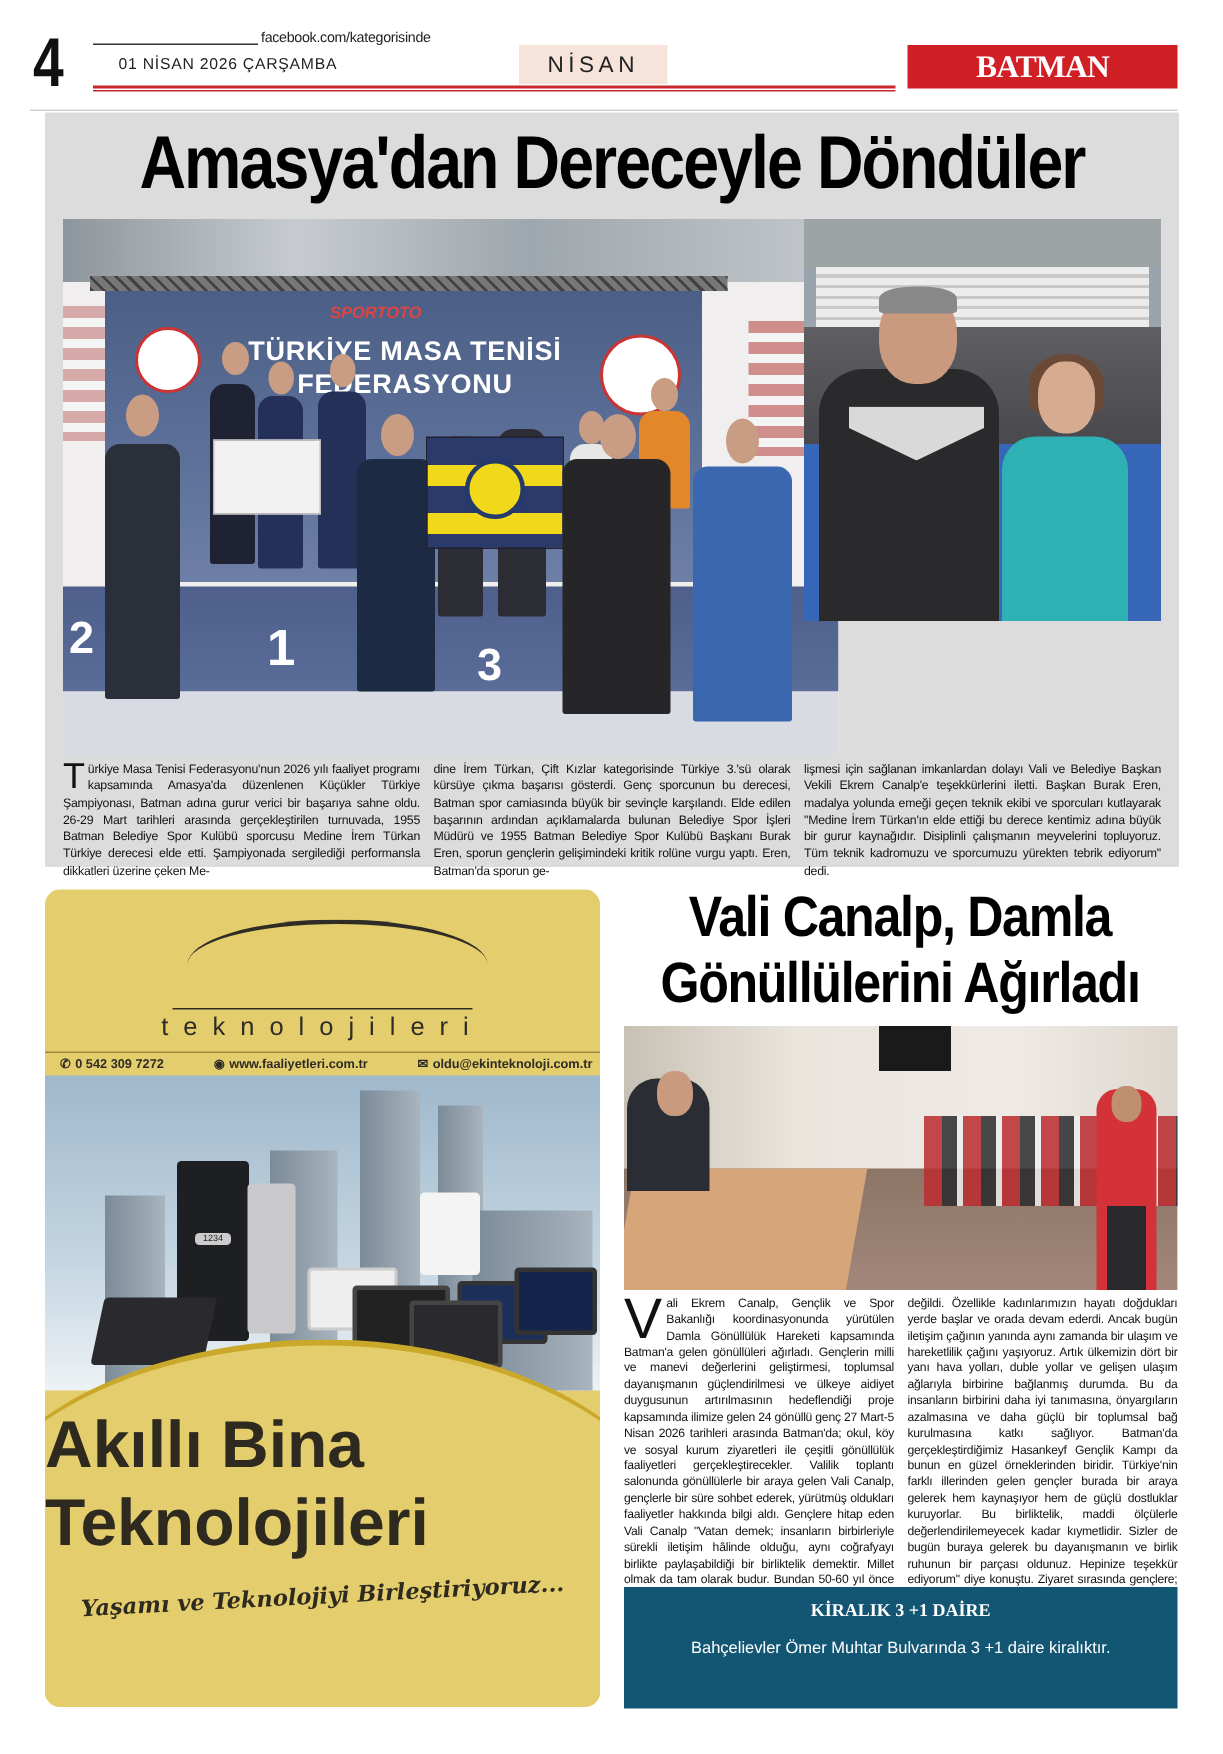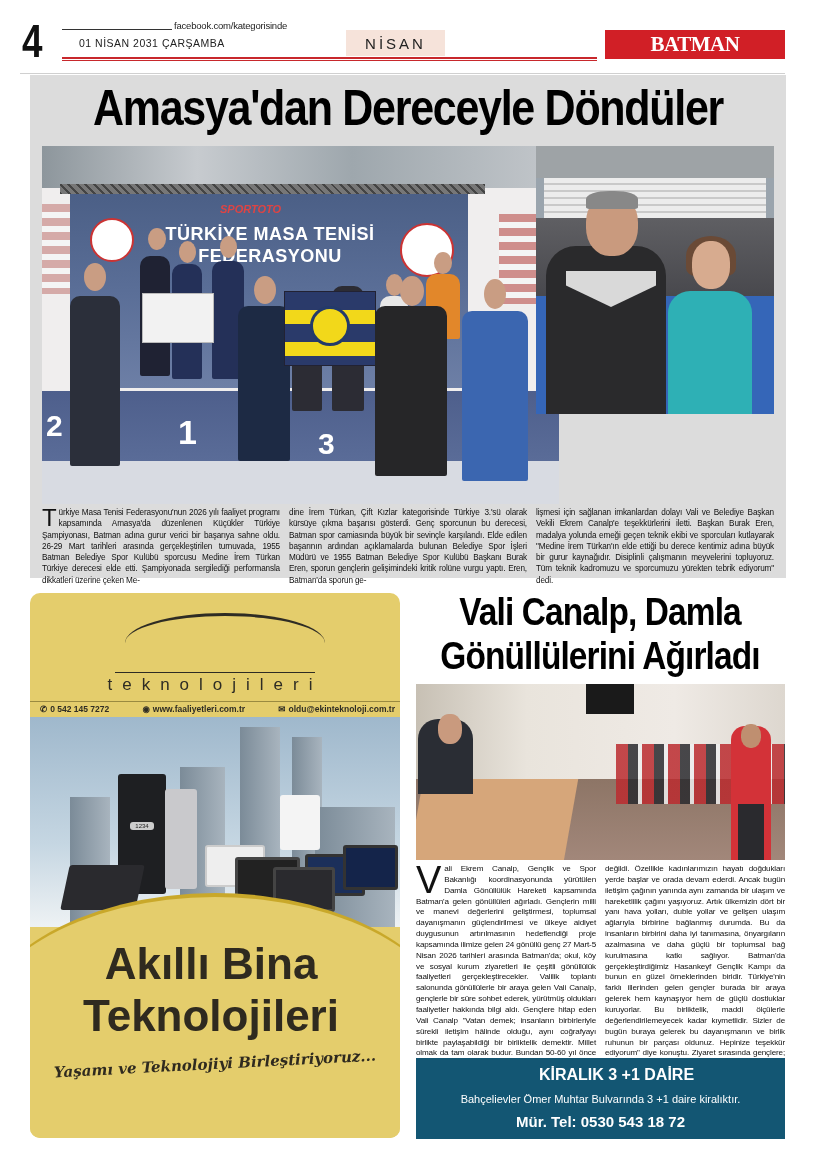--- a/index.html
+++ b/index.html
@@ -72,21 +72,21 @@
     .ad-swoosh { position: absolute; left: 95px; top: 20px; width: 200px; height: 60px; border-top: 3px solid #2e2c24; border-radius: 50% 50% 0 0; }
     .ad-sub { position: absolute; left: 0; top: 82px; width: 370px; text-align: center; font-size: 17px; letter-spacing: 10px; color: #2e2c24; }
     .ad-sub-line { position: absolute; left: 85px; top: 79px; width: 200px; height: 1px; background: #2e2c24; }
     .ad-contact-line { position: absolute; left: 0; top: 108px; width: 370px; height: 1px; background: #9a8a40; }
     .ad-contact { position: absolute; left: 10px; top: 111px; width: 355px; display: flex; justify-content: space-between; font-size: 8.5px; font-weight: 700; color: #2e2c24; }
     .ad-contact span.ic { margin-right: 3px; }
     .ad-city { position: absolute; left: 0; top: 124px; width: 370px; height: 210px; background: linear-gradient(180deg,#9fb8cc 0%,#c5d6e2 60%,#eef2f4 100%); }
     .bldg { position: absolute; bottom: 0; background: linear-gradient(90deg,#7b8b98,#a8b4be); }
     .dev { position: absolute; border-radius: 3px; }
     .ad-curve { position: absolute; left: -60px; top: 300px; width: 490px; height: 300px; background: #e4cd6c; border-radius: 50% 50% 0 0; border-top: 4px solid #c9a82a; }
-    .ad-headline { position: absolute; left: 0; top: 345px; width: 362px; text-align: center; font-size: 44px; font-weight: 700; line-height: 52px; color: #2f2a1f; }
+    .ad-headline { position: absolute; left: 0; top: 345px; width: 362px; font-size: 44px; font-weight: 700; line-height: 52px; color: #2f2a1f; }
     .ad-slogan { position: absolute; left: 0; top: 462px; width: 370px; text-align: center; font-family: "DejaVu Serif", serif; font-style: italic; font-weight: 700; font-size: 15px; color: #2f2a1f; transform: rotate(-3deg); }
 
     
     .vali-title { position: absolute; left: 410px; top: 590px; width: 380px; text-align: center; font-weight: 700; font-size: 38px; line-height: 44px; color: #000; letter-spacing: -1px; transform: scaleX(0.88); transform-origin: center; }
     .photo3 { left: 416px; top: 684px; width: 369px; height: 176px; background: #e4dedb; }
     .p3-wall { position: absolute; left: 0; top: 0; width: 100%; height: 95px; background: linear-gradient(90deg,#c7c0b4,#e9e4dc 30%,#efeae5 70%,#ddd7cf); }
     .p3-floor { position: absolute; left: 0; top: 95px; width: 100%; height: 81px; background: linear-gradient(180deg,#8d7566,#a2877a); }
     .p3-desk { position: absolute; left: 0; top: 95px; width: 155px; height: 82px; background: #d6a67a; transform: skewX(-10deg); transform-origin: left; }
     .p3-tv { position: absolute; left: 170px; top: 0; width: 48px; height: 30px; background: #1a1a1a; }
     .p3-vali { position: absolute; left: 2px; top: 35px; width: 55px; height: 75px; background: #2a2d34; border-radius: 20px 20px 0 0; }
@@ -96,32 +96,32 @@
     .p3-standing-legs { position: absolute; left: 322px; top: 120px; width: 26px; height: 56px; background: #2a2a2e; }
     .p3-standing-head { position: absolute; left: 325px; top: 40px; width: 20px; height: 24px; border-radius: 45%; background: #bf8f70; }
 
     .cols2 { position: absolute; left: 416px; top: 864px; width: 369px; height: 190px; }
     .col2 { position: absolute; top: 0; width: 180px; font-size: 8.1px; line-height: 10.85px; color: #111; text-align: justify; letter-spacing: -0.15px; }
     .col2.a { left: 0; } .col2.b { left: 189px; }
     .dropcap2 { float: left; font-size: 38px; line-height: 32px; margin-right: 3px; font-weight: 400; }
 
     
     .kiralik { position: absolute; left: 416px; top: 1058px; width: 369px; height: 81px; background: #135673; color: #fff; text-align: center; }
-    .k-title { position: absolute; left: 16px; top: 8px; width: 100%; font-weight: 700; font-size: 16px; }
+    .k-title { position: absolute; left: 0; top: 8px; width: 100%; font-weight: 700; font-size: 12px; font-family: Liberation Serif, serif; }
     .k-desc { position: absolute; left: 0; top: 35px; width: 100%; font-size: 11px; }
     .k-tel { position: absolute; left: 0; top: 55px; width: 100%; font-weight: 700; font-size: 15px; }
   </style>
 </head>
 <body>
 
 <div class="hdr">
   <div class="page-num">4</div>
   <div class="fb-line"></div>
   <div class="fb">facebook.com/kategorisinde</div>
-  <div class="date">01 NİSAN 2031 ÇARŞAMBA</div>
+  <div class="date">01 NİSAN 2026 ÇARŞAMBA</div>
   <div class="section-box"></div>
   <div class="section-label">NİSAN</div>
   <div class="red-rule"></div>
   <div class="red-rule2"></div>
   <div class="logo">BATMAN EXPRESS</div>
   <div class="gray-rule"></div>
 </div>
 
 <div class="top-article">
   <div class="top-title">Amasya'dan Dereceyle Döndüler</div>
@@ -189,21 +189,21 @@
     <div class="col3 c3">lişmesi için sağlanan imkanlardan dolayı Vali ve Belediye Başkan Vekili Ekrem Canalp'e teşekkürlerini iletti. Başkan Burak Eren, madalya yolunda emeği geçen teknik ekibi ve sporcuları kutlayarak "Medine İrem Türkan'ın elde ettiği bu derece kentimiz adına büyük bir gurur kaynağıdır. Disiplinli çalışmanın meyvelerini topluyoruz. Tüm teknik kadromuzu ve sporcumuzu yürekten tebrik ediyorum" dedi.</div>
   </div>
 </div>
 
 <div class="ad">
   <div class="ad-swoosh"></div>
   <div class="ad-sub-line"></div>
   <div class="ad-sub">teknolojileri</div>
   <div class="ad-contact-line"></div>
   <div class="ad-contact">
-    <span><span class="ic">✆</span><span>0 542 145 7272</span></span>
+    <span><span class="ic">✆</span><span>0 542 309 7272</span></span>
     <span><span class="ic">◉</span><span>www.faaliyetleri.com.tr</span></span>
     <span><span class="ic">✉</span><span>oldu@ekinteknoloji.com.tr</span></span>
   </div>
   <div class="ad-city">
     <div class="bldg" style="left:40px; width:40px; height:130px;"></div>
     <div class="bldg" style="left:150px; width:45px; height:160px;"></div>
     <div class="bldg" style="left:210px; width:40px; height:200px;"></div>
     <div class="bldg" style="left:262px; width:30px; height:190px;"></div>
     <div class="bldg" style="left:285px; width:80px; height:120px;"></div>
     <div class="dev" style="left:88px; top:57px; width:48px; height:120px; background:#1e1f22;"></div>
@@ -244,14 +244,13 @@
 </div>
 
 <div class="cols2">
   <div class="col2 a"><span class="dropcap2">V</span><span>ali Ekrem Canalp, Gençlik ve Spor Bakanlığı koordinasyonunda yürütülen Damla Gönüllülük Hareketi kapsamında Batman'a gelen gönüllüleri ağırladı. Gençlerin milli ve manevi değerlerini geliştirmesi, toplumsal dayanışmanın güçlendirilmesi ve ülkeye aidiyet duygusunun artırılmasının hedeflendiği proje kapsamında ilimize gelen 24 gönüllü genç 27 Mart-5 Nisan 2026 tarihleri arasında Batman'da; okul, köy ve sosyal kurum ziyaretleri ile çeşitli gönüllülük faaliyetleri gerçekleştirecekler. Valilik toplantı salonunda gönüllülerle bir araya gelen Vali Canalp, gençlerle bir süre sohbet ederek, yürütmüş oldukları faaliyetler hakkında bilgi aldı. Gençlere hitap eden Vali Canalp "Vatan demek; insanların birbirleriyle sürekli iletişim hâlinde olduğu, aynı coğrafyayı birlikte paylaşabildiği bir birliktelik demektir. Millet olmak da tam olarak budur. Bundan 50-60 yıl önce insanlarımızın hayatı çoğunlukla kendi köyleriyle sınırlıydı. Haftada bir kurulan pazara gitmek, nadiren il merkezine ulaşmak ve askerlik dışında farklı şehirleri görmek pek mümkün</span></div>
   <div class="col2 b">değildi. Özellikle kadınlarımızın hayatı doğdukları yerde başlar ve orada devam ederdi. Ancak bugün iletişim çağının yanında aynı zamanda bir ulaşım ve hareketlilik çağını yaşıyoruz. Artık ülkemizin dört bir yanı hava yolları, duble yollar ve gelişen ulaşım ağlarıyla birbirine bağlanmış durumda. Bu da insanların birbirini daha iyi tanımasına, önyargıların azalmasına ve daha güçlü bir toplumsal bağ kurulmasına katkı sağlıyor. Batman'da gerçekleştirdiğimiz Hasankeyf Gençlik Kampı da bunun en güzel örneklerinden biridir. Türkiye'nin farklı illerinden gelen gençler burada bir araya gelerek hem kaynaşıyor hem de güçlü dostluklar kuruyorlar. Bu birliktelik, maddi ölçülerle değerlendirilemeyecek kadar kıymetlidir. Sizler de bugün buraya gelerek bu dayanışmanın ve birlik ruhunun bir parçası oldunuz. Hepinize teşekkür ediyorum" diye konuştu. Ziyaret sırasında gençlere; Hasankeyf Kaymakamı ve Vali Yardımcısı Vekili Mehmet Ali İmrak, Gençlik ve Spor İl Müdürü Mehmet Şafi Özperk, Petrolkent Gençlik Merkezi Müdürü Veysel Özdaş eşlik etti.</div>
 </div>
 
 <div class="kiralik">
   <div class="k-title">KİRALIK 3 +1 DAİRE</div>
   <div class="k-desc">Bahçelievler Ömer Muhtar Bulvarında 3 +1 daire kiralıktır.</div>
-  <div class="k-tel">Mür. Tel: 0530 543 18 72</div>
 </div>
 
 </body></html>

